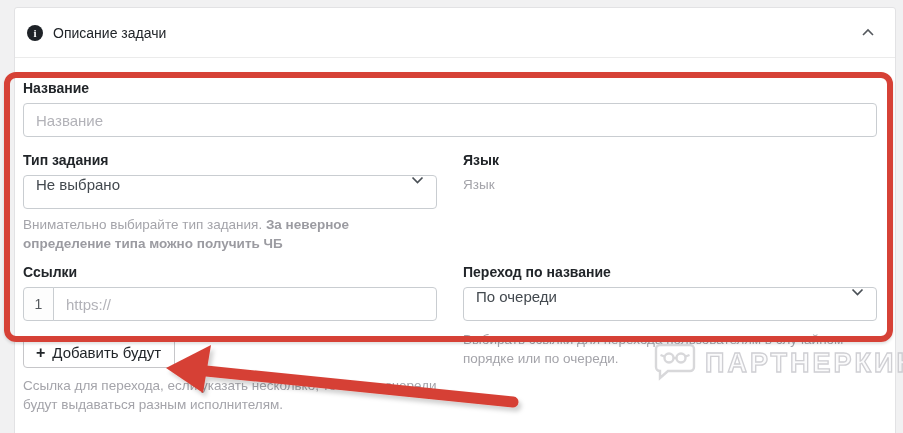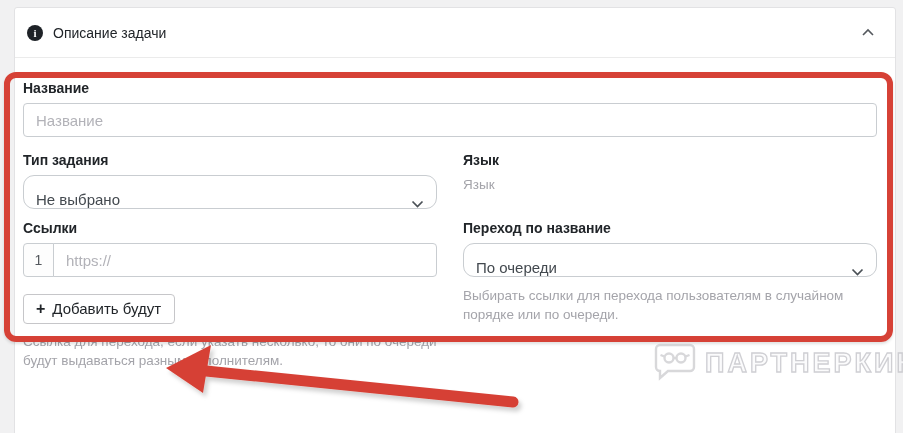--- a/index.html
+++ b/index.html
@@ -30,21 +30,21 @@
   .card-body { padding:22px 18px 0 8px; }
   .field-label { font-size:14px; font-weight:bold; color:#212529; margin-bottom:7px; }
   .text-input, .select-box {
     width:100%; height:34px; background:#fff;
     border:1px solid #c9cdd1; border-radius:4px;
     font-size:15px; color:#43494f; padding:0 12px;
     font-family:"Liberation Sans", sans-serif;
   }
   .text-input::placeholder { color:#b2b2b8; opacity:1; }
   .select-box {
-    display:flex; align-items:flex-end; justify-content:space-between; cursor:pointer;border-radius:11px;
+    display:flex; align-items:flex-start; justify-content:space-between; cursor:pointer;
   }
   .helper { font-size:13.5px; color:#a4a4aa; margin-top:6px; line-height:1.42; }
   .helper b { color:#9b9ba1; }
   .form-row { display:grid; grid-template-columns:1fr 1fr; column-gap:26px; margin-top:15px; }
   .row-links { margin-top:11px; }
   .input-group { display:flex; }
   .ig-prefix {
     width:31px; height:34px; flex:0 0 auto;
     border:1px solid #c9cdd1; border-radius:4px 0 0 4px; background:#fdfdfd;
     display:flex; align-items:center; justify-content:center;
@@ -111,20 +111,21 @@
       <div>
         <div class="field-label">Тип задания</div>
         <div class="select-box">
           <span>Не выбрано</span>
           <span>
             <svg class="chev-svg" width="13" height="8" viewBox="0 0 13 8">
               <polyline points="1.5,1.5 6.5,6.5 11.5,1.5" fill="none" stroke="#4a5056" stroke-width="1.7"></polyline>
             </svg>
           </span>
         </div>
+        <div class="helper"><span>Внимательно выбирайте тип задания. </span><b>За неверное определение типа можно получить ЧБ</b></div>
       </div>
       <div>
         <div class="field-label">Язык</div>
         <div class="helper lang-help">Язык</div>
       </div>
     </div>
 
     <div class="form-row row-links">
       <div>
         <div class="field-label">Ссылки</div>

